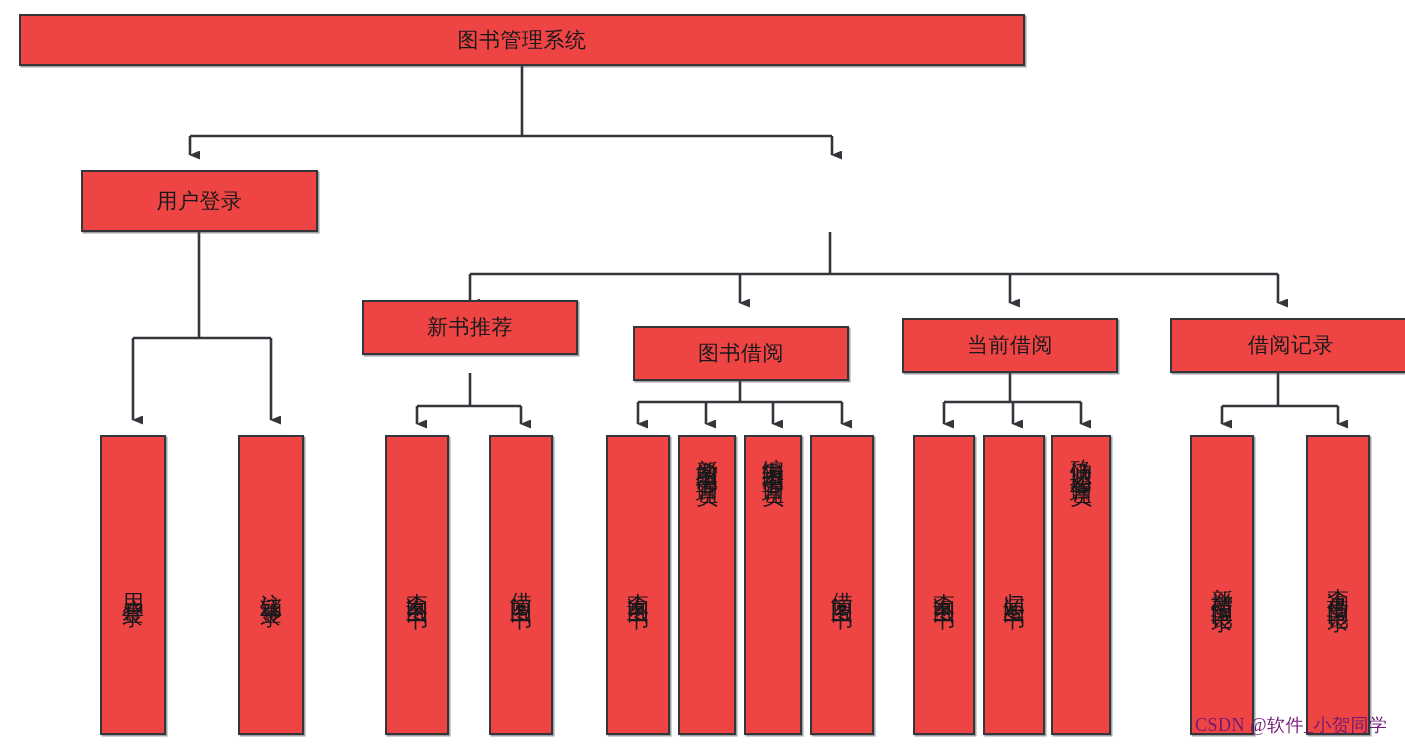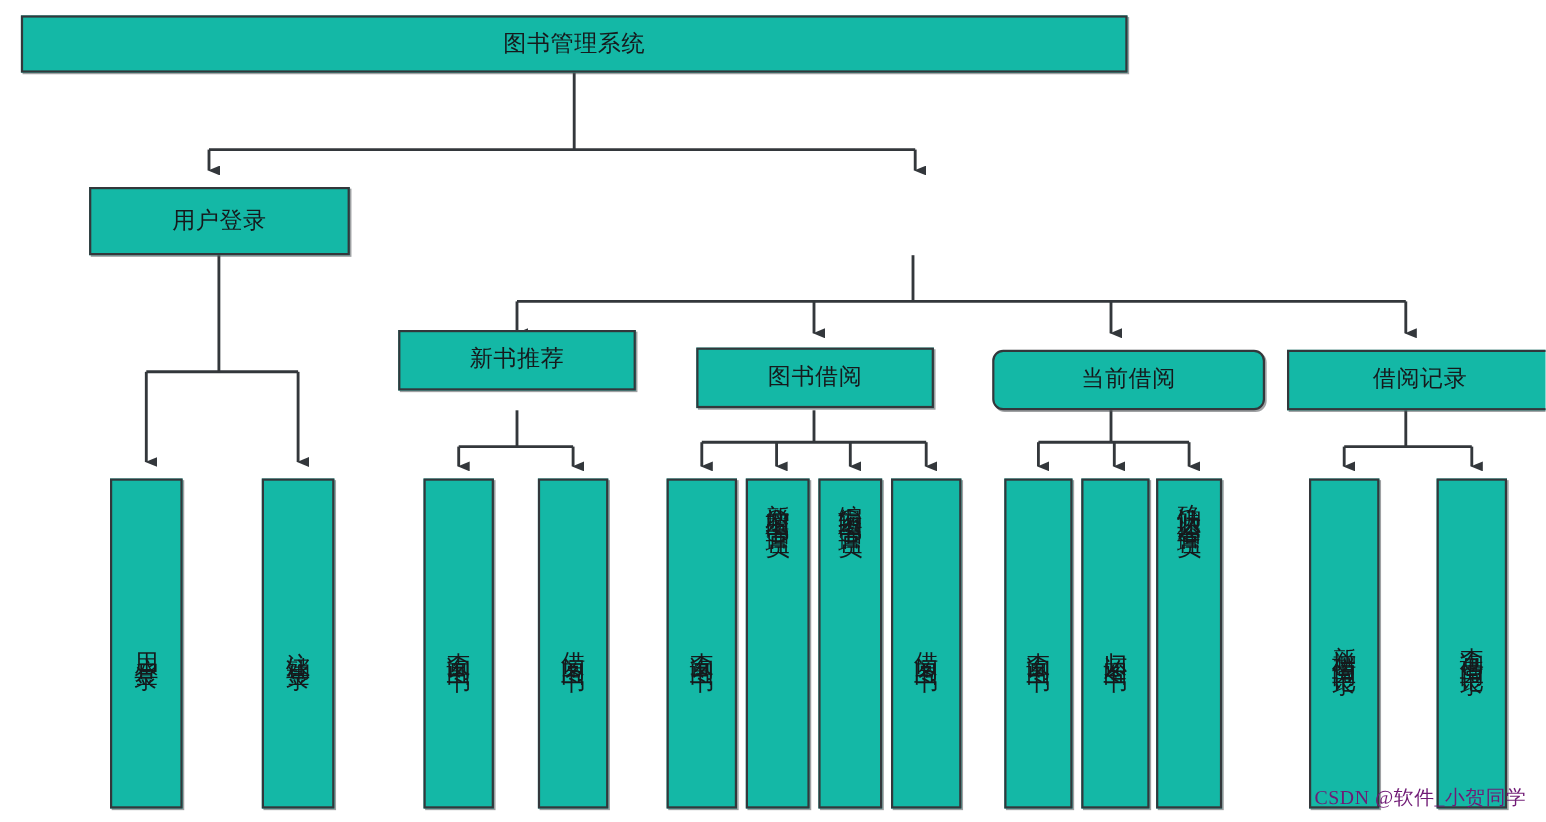--- a/index.html
+++ b/index.html
@@ -22,21 +22,21 @@
   svg.edges {
     position: absolute;
     left: 0;
     top: 0;
     width: 1405px;
     height: 747px;
   }
   .node {
     position: absolute;
     box-sizing: border-box;
-    background: #14b8a6;
+    background: #ef4444;
     border: 2px solid #33373b;
     box-shadow: 1.5px 1.5px 0 0 rgba(80,84,88,0.55);
     display: flex;
     align-items: center;
     justify-content: center;
     color: #1b1e22;
   }
   .node-label {
     font-size: 21px;
     line-height: 1.25;
@@ -133,24 +133,24 @@
     <span class="node-label">图书管理系统</span>
   </div>
 
   <div class="node" style="left:81px; top:170px; width:237px; height:62px;">
     <span class="node-label">用户登录</span>
   </div>
 
   <div class="node" style="left:362px; top:300px; width:216px; height:55px;">
     <span class="node-label">新书推荐</span>
   </div>
-  <div class="node" style="left:633px; top:316px; width:216px; height:55px;align-items:center;">
+  <div class="node" style="left:633px; top:326px; width:216px; height:55px;align-items:center;">
     <span class="node-label">图书借阅</span>
   </div>
-  <div class="node" style="left:902px; top:318px; width:248px; height:55px;border-radius:10px;">
+  <div class="node" style="left:902px; top:318px; width:216px; height:55px;">
     <span class="node-label">当前借阅</span>
   </div>
   <div class="node" style="left:1170px; top:318px; width:242px; height:55px;">
     <span class="node-label">借阅记录</span>
   </div>
 
   <div class="node vertical midstart" style="left:100px; top:435px; width:66px; height:300px;">
     <span class="node-label">用户登录</span>
   </div>
   <div class="node vertical midstart" style="left:238px; top:435px; width:66px; height:300px;">

